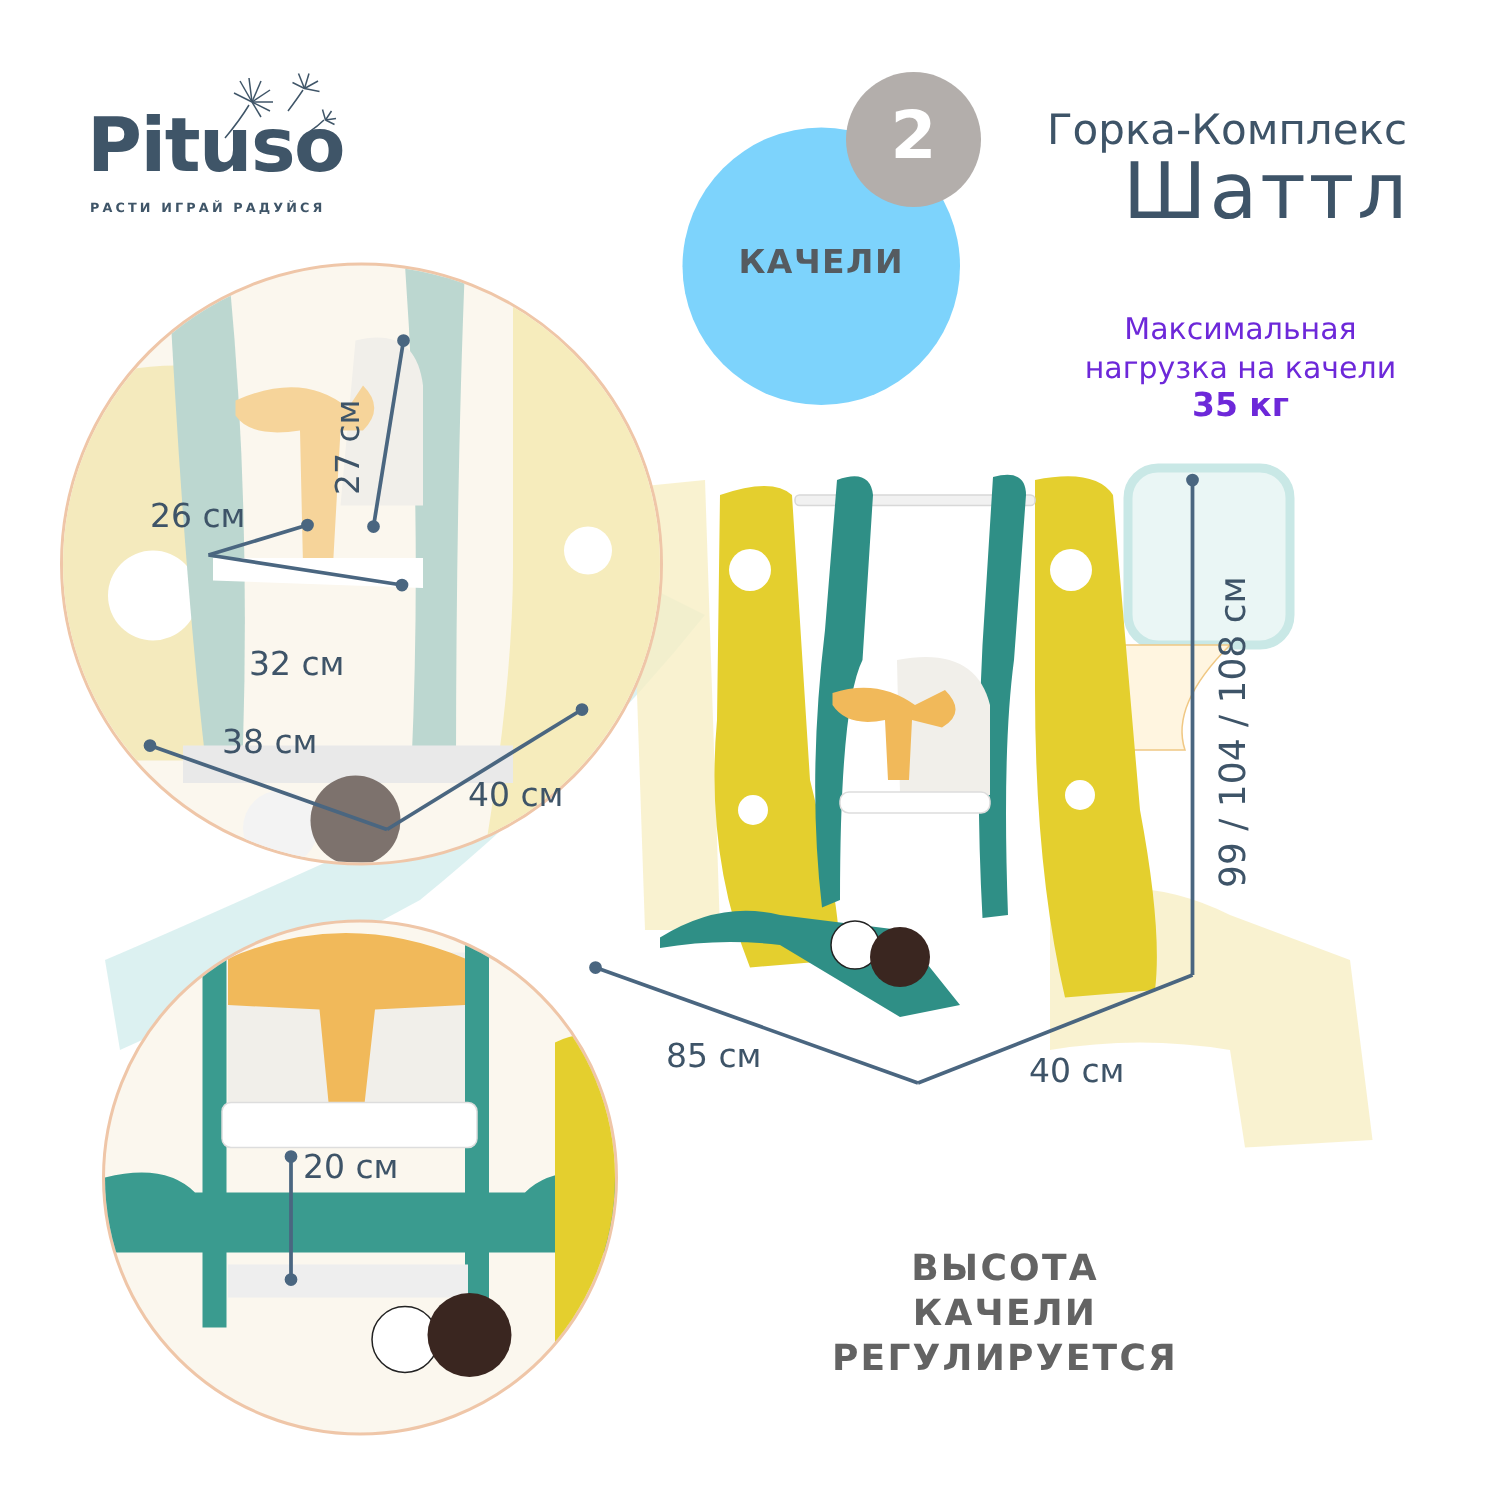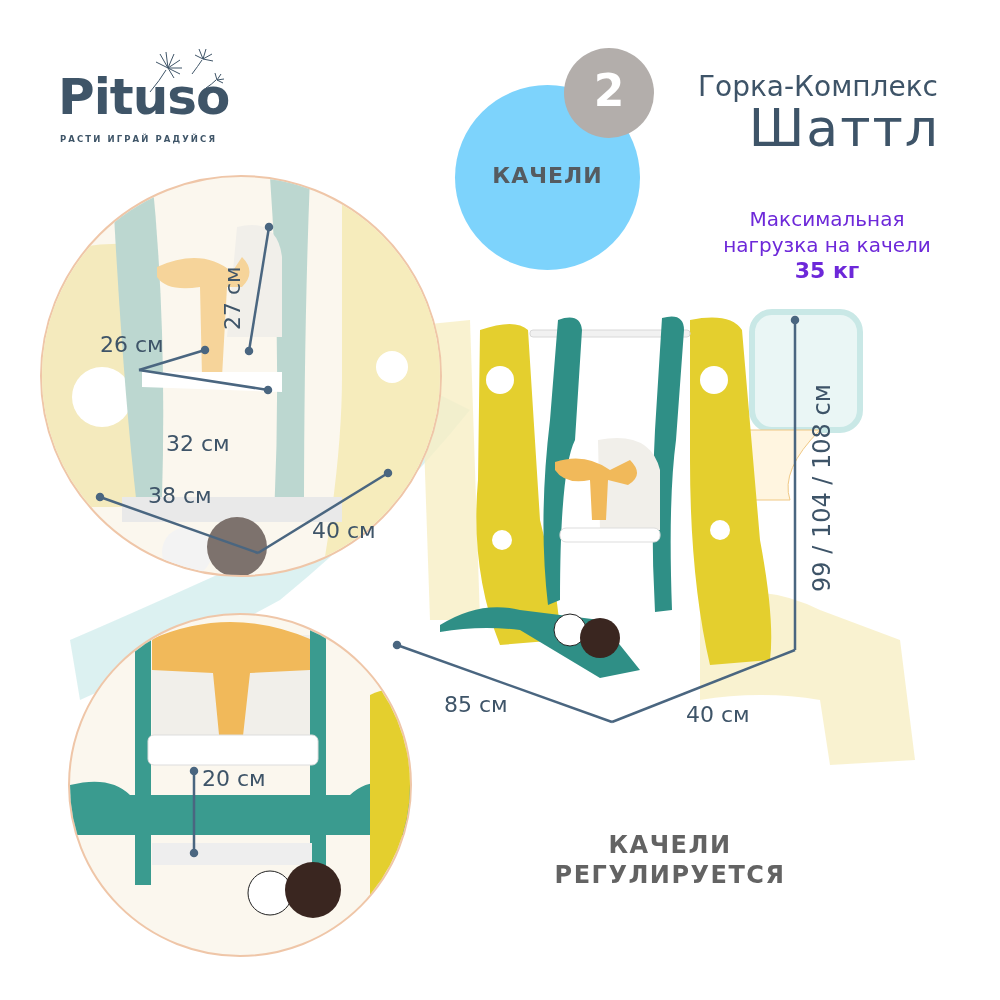--- a/index.html
+++ b/index.html
@@ -177,15 +177,16 @@
     <g stroke="#4a6680" stroke-width="2.5" fill="#4a6680">
       <line x1="124" y1="156" x2="124" y2="238"></line>
         <circle cx="124" cy="156" r="3"></circle>
         <circle cx="124" cy="238" r="3"></circle>
     </g>
   </svg>
 </div>
 <div class="abs dim" style="left:202px;top:766px;">20 см</div>
 
 <div class="abs slogan">
+  <div>ВЫСОТА</div>
   <div>КАЧЕЛИ</div>
   <div>РЕГУЛИРУЕТСЯ</div>
 </div>
 
 </body></html>

